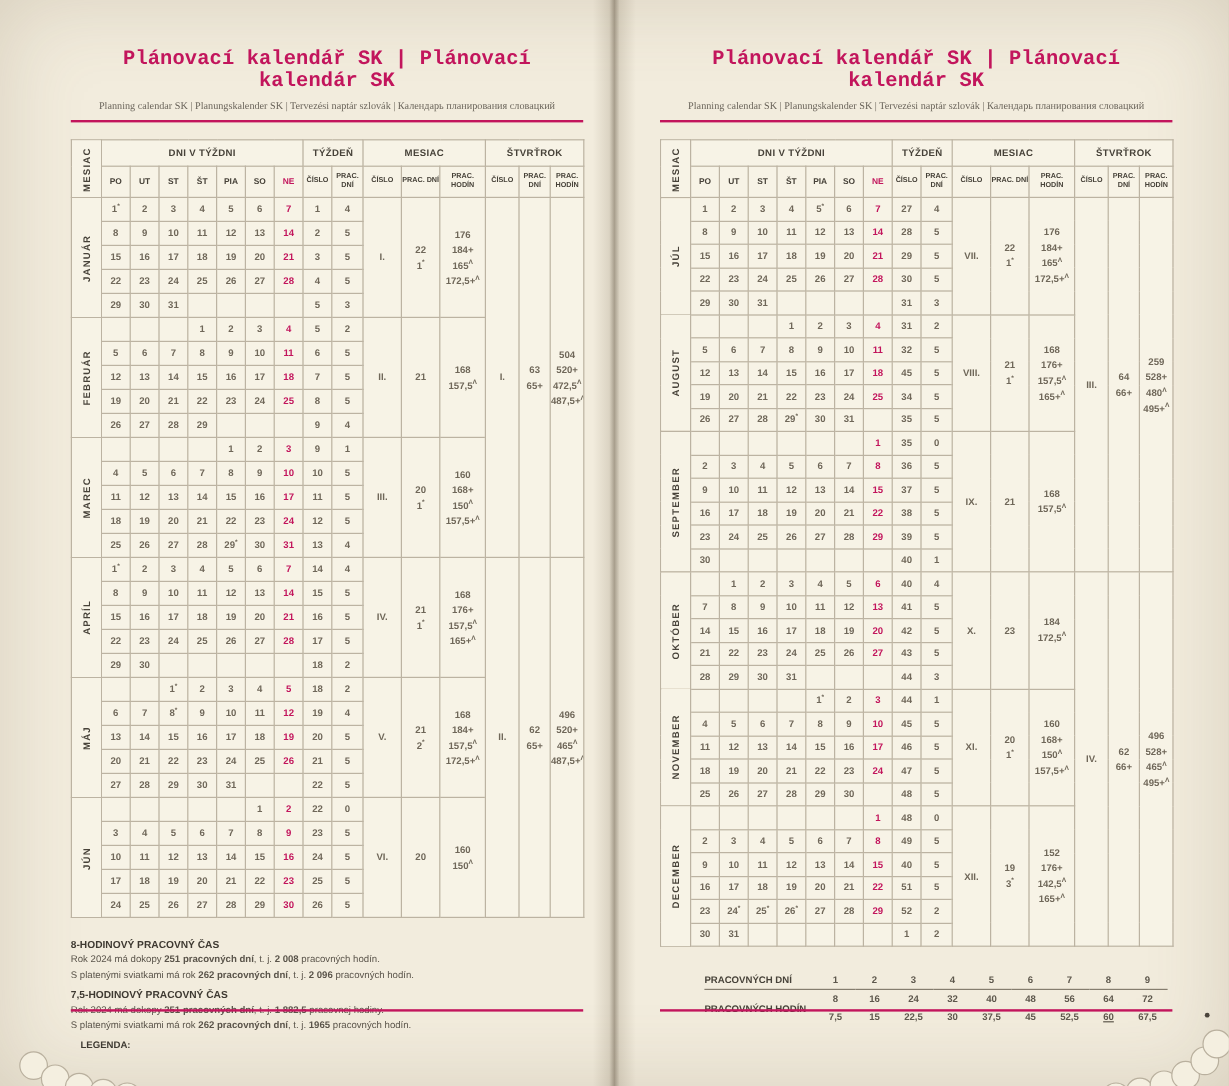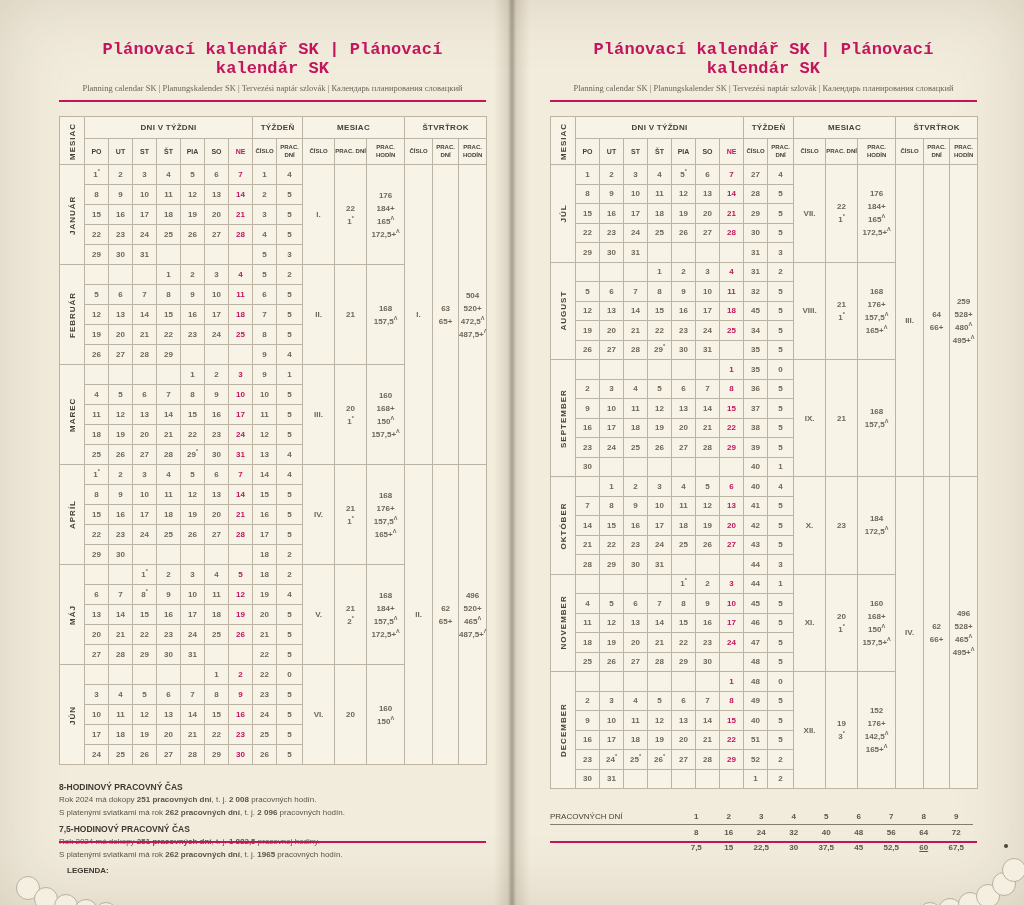--- a/index.html
+++ b/index.html
@@ -46,22 +46,22 @@
   .fl{display:flex;margin-top:12px;width:427px;flex-direction:column;}
   .fl-text{width:294px;}
   .flh{font-size:8.5px;font-weight:bold;color:#3e3931;margin:5px 0 2px 0;}
   .fline{font-size:8px;color:var(--ink);line-height:12.5px;}
   .legend{width:133px;padding-top:5px;box-sizing:border-box;padding-left:8px;}
   .lg-title{font-size:8px;font-weight:bold;color:#3e3931;margin-bottom:4px;}
   .lg-item{display:flex;font-size:7.5px;color:var(--ink);line-height:9.5px;margin-bottom:3.5px;}
   .lg-sym{width:13px;flex:none;font-weight:bold;}
 
   .fr{margin-top:20px;width:423px;display:grid;grid-template-columns:130px repeat(9,32.5px);}
-  .fr .lab{font-size:8px;font-weight:normal;color:var(--hink);text-align:left;
-    display:flex;align-items:center;}
+  .fr .lab{font-size:8px;font-weight:bold;color:var(--hink);text-align:left;
+    display:flex;align-items:center;margin-left:37px;}
   .fr .n{font-size:8px;font-weight:bold;color:#5d574c;text-align:center;
     height:15px;line-height:15px;}
   .fr .bb{border-bottom:1.5px solid #857d6e;}
 
   .gutter{position:absolute;left:494px;top:0;width:36px;height:905px;pointer-events:none;
     background:linear-gradient(90deg,rgba(100,85,60,0) 0%,rgba(100,85,60,.16) 38%,
       rgba(78,64,44,.45) 50%,rgba(100,85,60,.16) 62%,rgba(100,85,60,0) 100%);}
   .sc{position:absolute;width:22px;height:22px;border-radius:50%;
     background:#f4efe0;border:1px solid #b9b09e;}
   .dot{position:absolute;width:4px;height:4px;border-radius:50%;background:#4a443b;}
@@ -1064,20 +1064,21 @@
           <div class="lab bb" style="grid-area: 1 / 1;">PRACOVNÝCH DNÍ</div>
           <div class="n bb" style="grid-area: 1 / 2;">1</div>
           <div class="n bb" style="grid-area: 1 / 3;">2</div>
           <div class="n bb" style="grid-area: 1 / 4;">3</div>
           <div class="n bb" style="grid-area: 1 / 5;">4</div>
           <div class="n bb" style="grid-area: 1 / 6;">5</div>
           <div class="n bb" style="grid-area: 1 / 7;">6</div>
           <div class="n bb" style="grid-area: 1 / 8;">7</div>
           <div class="n bb" style="grid-area: 1 / 9;">8</div>
           <div class="n bb" style="grid-area: 1 / 10;">9</div>
+          <div class="lab" style="grid-area: 2 / 1 / 4;">PRACOVNÝCH HODÍN</div>
           <div class="n" style="grid-area: 2 / 2;">8</div>
           <div class="n" style="grid-area: 2 / 3;">16</div>
           <div class="n" style="grid-area: 2 / 4;">24</div>
           <div class="n" style="grid-area: 2 / 5;">32</div>
           <div class="n" style="grid-area: 2 / 6;">40</div>
           <div class="n" style="grid-area: 2 / 7;">48</div>
           <div class="n" style="grid-area: 2 / 8;">56</div>
           <div class="n" style="grid-area: 2 / 9;">64</div>
           <div class="n" style="grid-area: 2 / 10;">72</div>
           <div class="n" style="grid-area: 3 / 2;">7,5</div>

